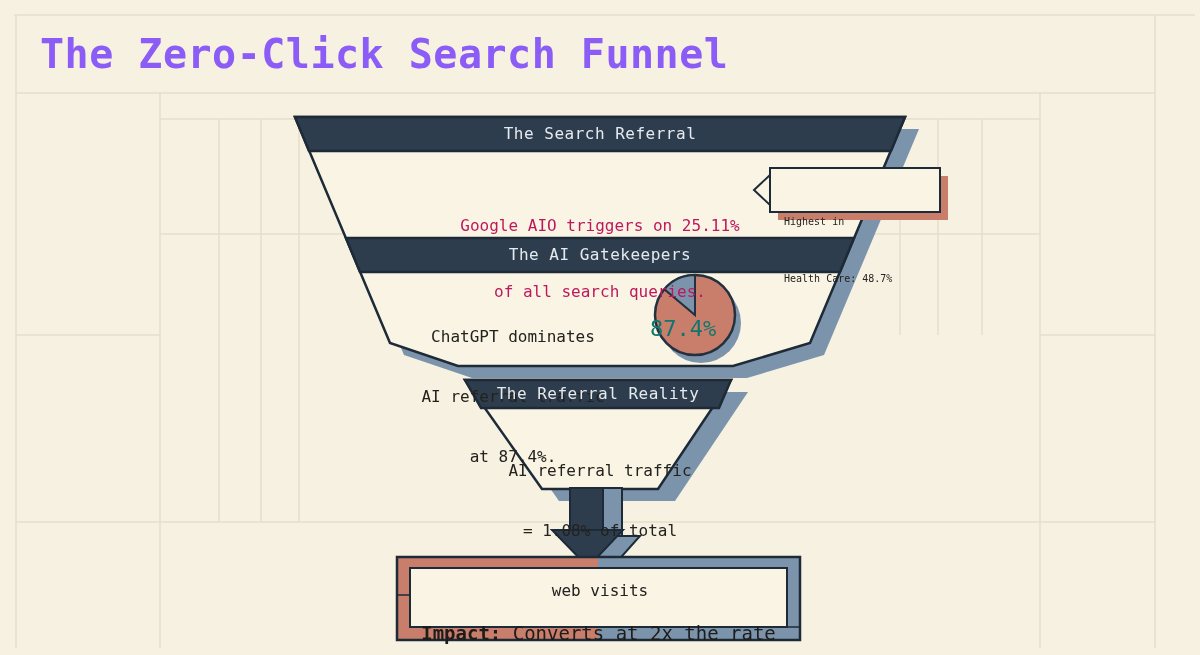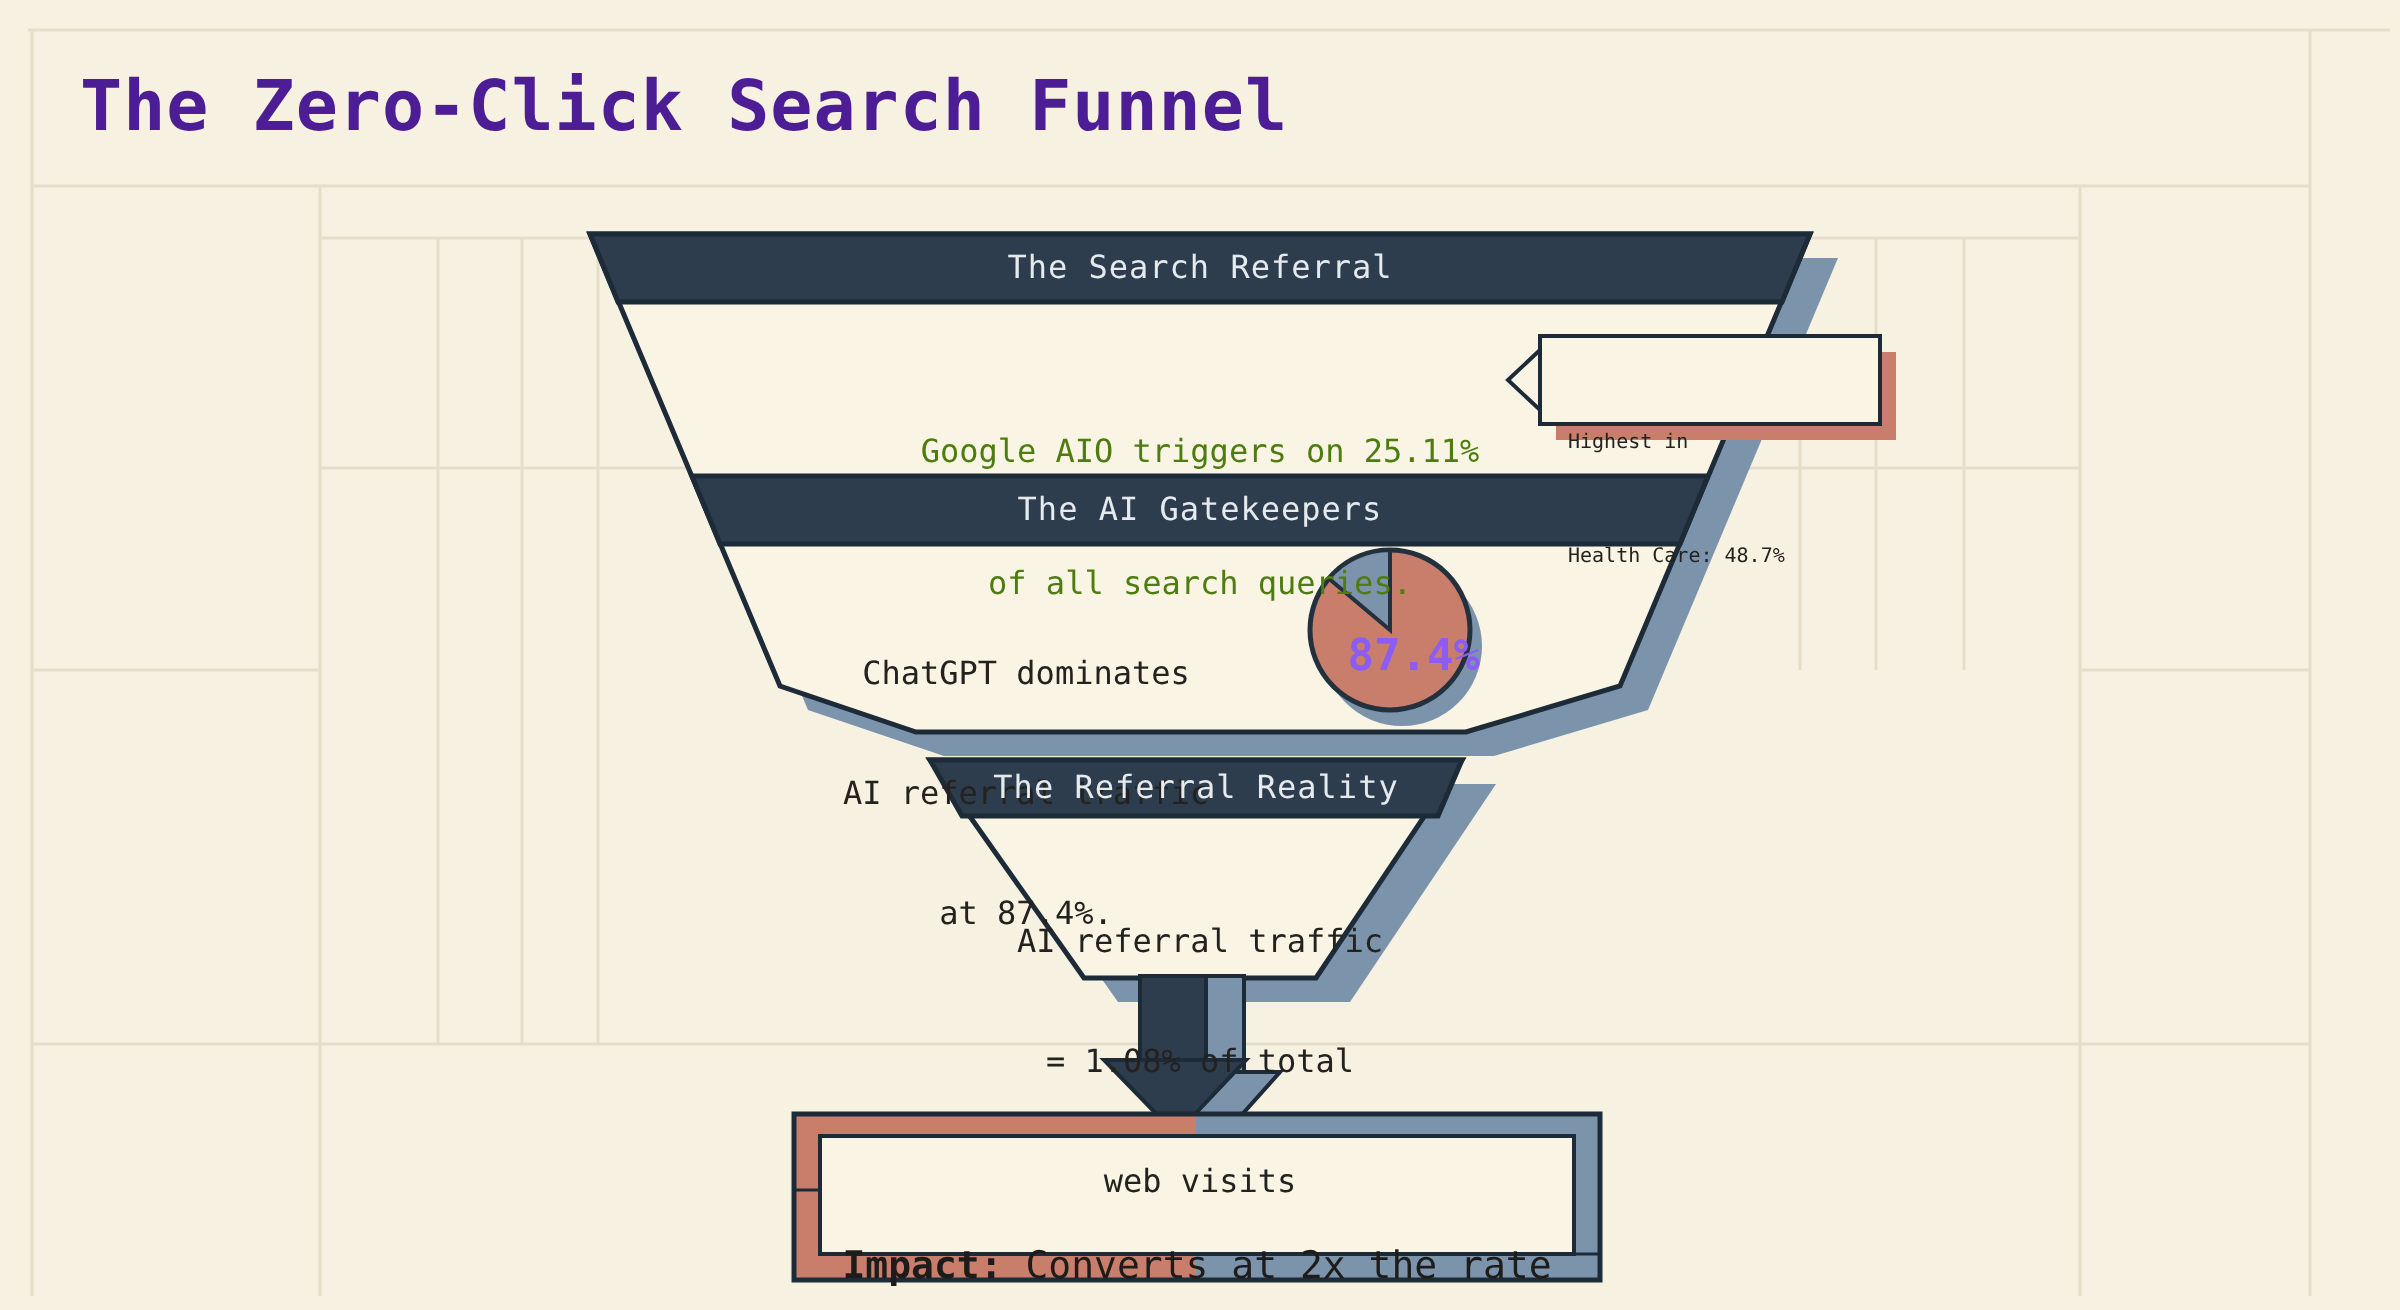--- a/index.html
+++ b/index.html
@@ -4,27 +4,27 @@
 <style>
   html,body{margin:0;padding:0;background:#e9e4d4;}
   .canvas{
     position:relative;width:1200px;height:655px;overflow:hidden;
     background:#f7f1e1;
     font-family:"DejaVu Sans Mono","Liberation Mono",monospace;
     color:#222120;
   }
   .layer{position:absolute;left:0;top:0;}
   .t{position:absolute;white-space:pre;}
-  .title{font-size:35px;font-weight:bold;letter-spacing:.5px;color:#4c1d95;line-height:36px;}
+  .title{font-size:40px;font-weight:bold;letter-spacing:.5px;color:#8b5cf6;line-height:36px;}
   .band-label{font-size:16px;color:#e5eaef;letter-spacing:.5px;text-align:center;line-height:20px;}
-  .body-text{font-size:16px;line-height:22px;text-align:center;color:#4d7c0f;}
+  .body-text{font-size:16px;line-height:22px;text-align:center;color:#be185d;}
   .body-text2{font-size:16px;line-height:20px;text-align:center;color:#23221f;}
   .body-text3{font-size:16px;line-height:20px;text-align:center;color:#23221f;}
   .callout-text{font-size:10px;line-height:19px;text-align:left;color:#23221f;}
-  .pie-label{font-size:22px;text-align:right;color:#8b5cf6;line-height:24px;font-weight:bold;}
+  .pie-label{font-size:22px;text-align:left;color:#0f766e;line-height:24px;}
   .impact-text{font-size:19px;line-height:23px;text-align:center;color:#1d1c1a;}
   .impact-text .b{font-weight:bold;}
   .watermark{font-family:"DejaVu Sans","Liberation Sans",sans-serif;font-size:12px;font-weight:bold;color:#3a3a3a;}
 </style>
 </head>
 <body>
 
 <div class="canvas">
 
   <svg class="layer" width="1200" height="655" viewBox="0 0 1200 655">

